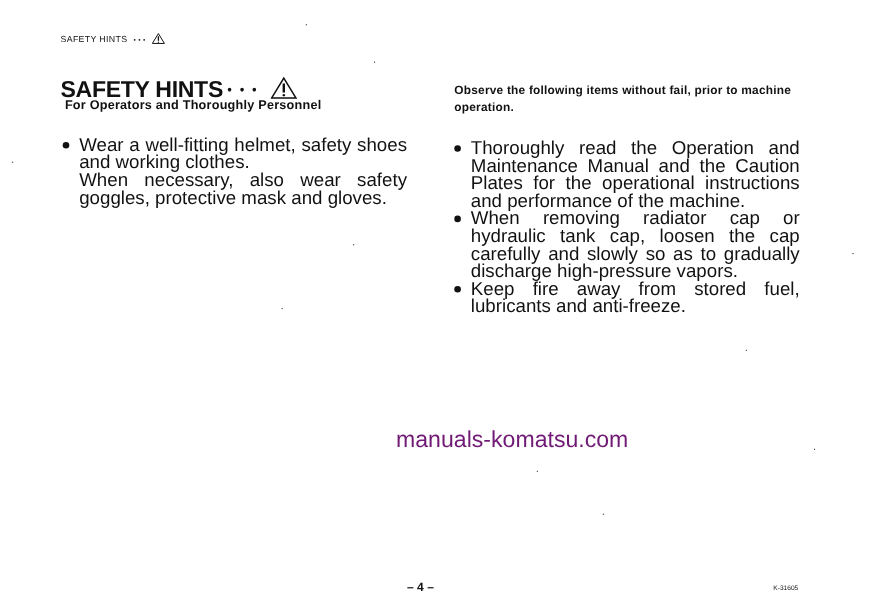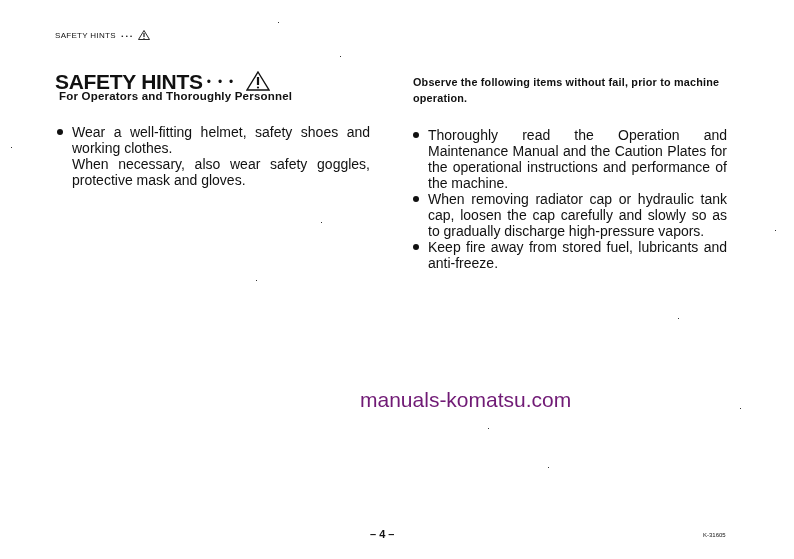--- a/index.html
+++ b/index.html
@@ -3,21 +3,21 @@
 <meta charset="utf-8">
 <style>
   html,body{margin:0;padding:0;background:#fff;}
   body{width:794px;height:559px;position:relative;overflow:hidden;color:#111;font-family:"Liberation Sans",sans-serif;}
   .abs{position:absolute;}
   .running-head{left:55px;top:30px;font-size:8px;letter-spacing:0.3px;}
   .title{left:55px;top:56px;font-size:21px;font-weight:bold;letter-spacing:-0.3px;margin-top:14px;}
   .title .dots{font-size:12px;letter-spacing:7px;margin-left:4px;font-weight:normal;vertical-align:3px;}
   .warn{display:inline-block;vertical-align:-2px;}
   .subtitle{left:59px;top:90px;font-size:11.5px;font-weight:bold;letter-spacing:0.2px;}
-  .col{font-size:14px;line-height:16px;}
+  .col{font-size:17px;line-height:16px;}
   .left-col{left:57px;top:124px;width:313px;}
   .right-head{left:413px;top:74px;width:314px;font-size:10.8px;font-weight:bold;line-height:16px;letter-spacing:0.2px;}
   .right-col{left:413px;top:127px;width:314px;}
   ul{list-style:none;margin:0;padding:0;}
   li{position:relative;padding-left:15px;text-align:justify;}
   li .bullet{position:absolute;left:0;top:5px;width:6px;height:6px;border-radius:50%;background:#111;}
   .line{display:block;}
   .watermark{left:360px;top:388px;font-size:21px;color:#701a75;}
   .page-num{left:370px;top:528px;font-size:11px;font-weight:bold;}
   .code{left:703px;top:532px;font-size:6px;}

